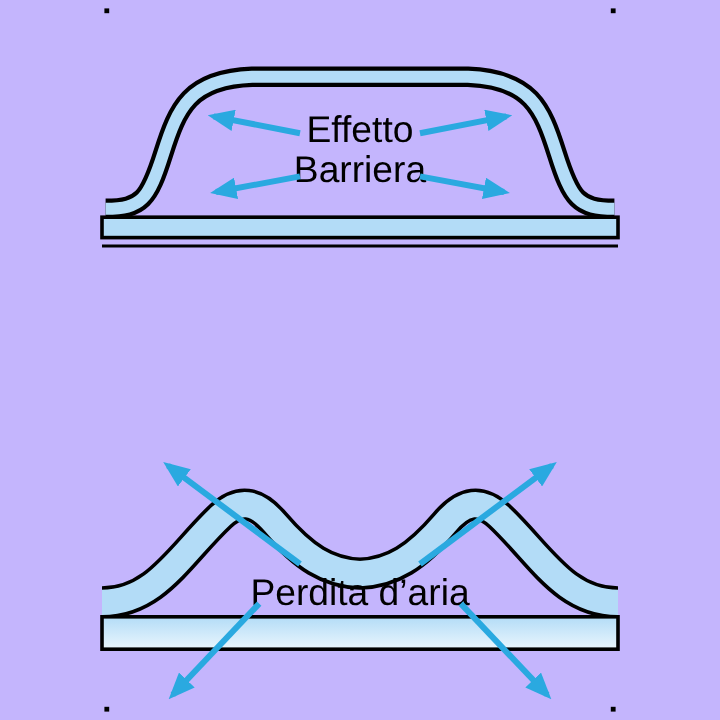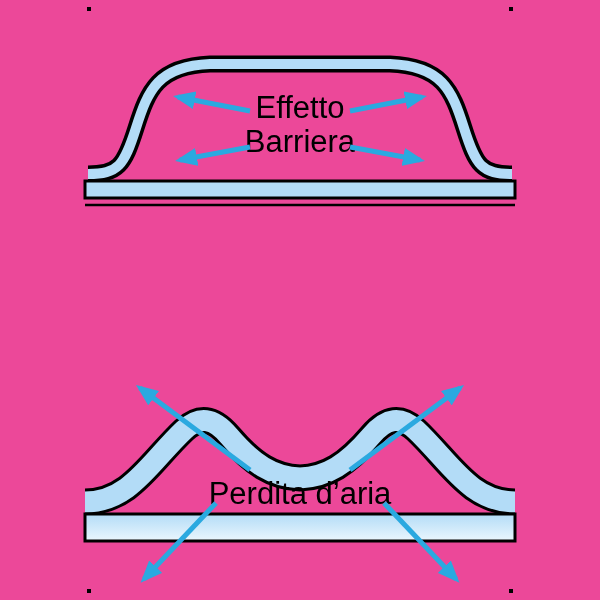--- a/index.html
+++ b/index.html
@@ -4,21 +4,21 @@
 <style>
   html, body {
     margin: 0;
     padding: 0;
     background: #ffffff;
   }
   .canvas {
     position: relative;
     width: 600px;
     height: 600px;
-    background: #ec4899;
+    background: #c4b5fd;
     font-family: "Liberation Sans", sans-serif;
     overflow: hidden;
   }
   svg { display: block; }
 
   .outline-stroke {
     stroke: var(--outline);
     fill: none;
     stroke-linejoin: round;
   }

